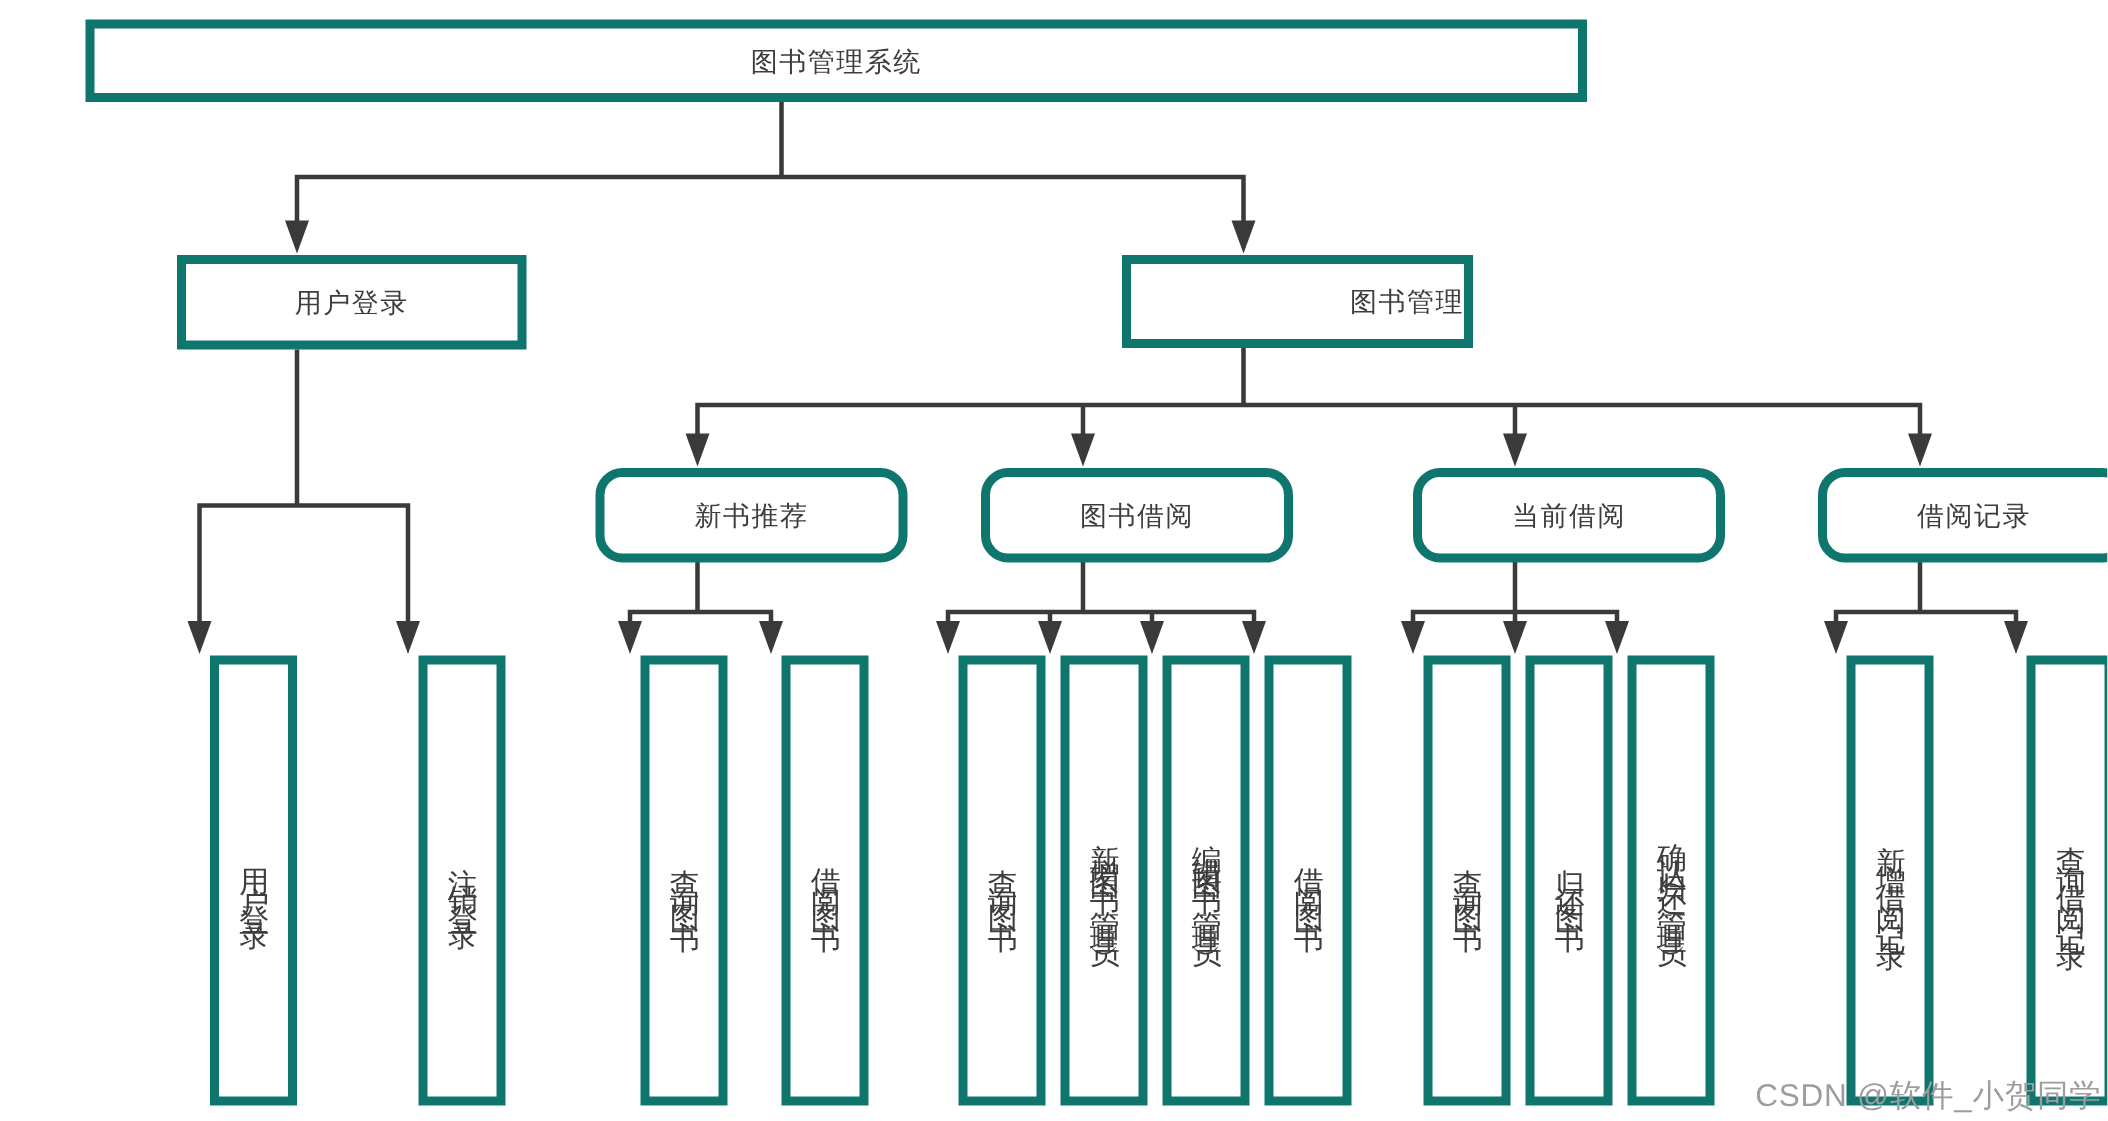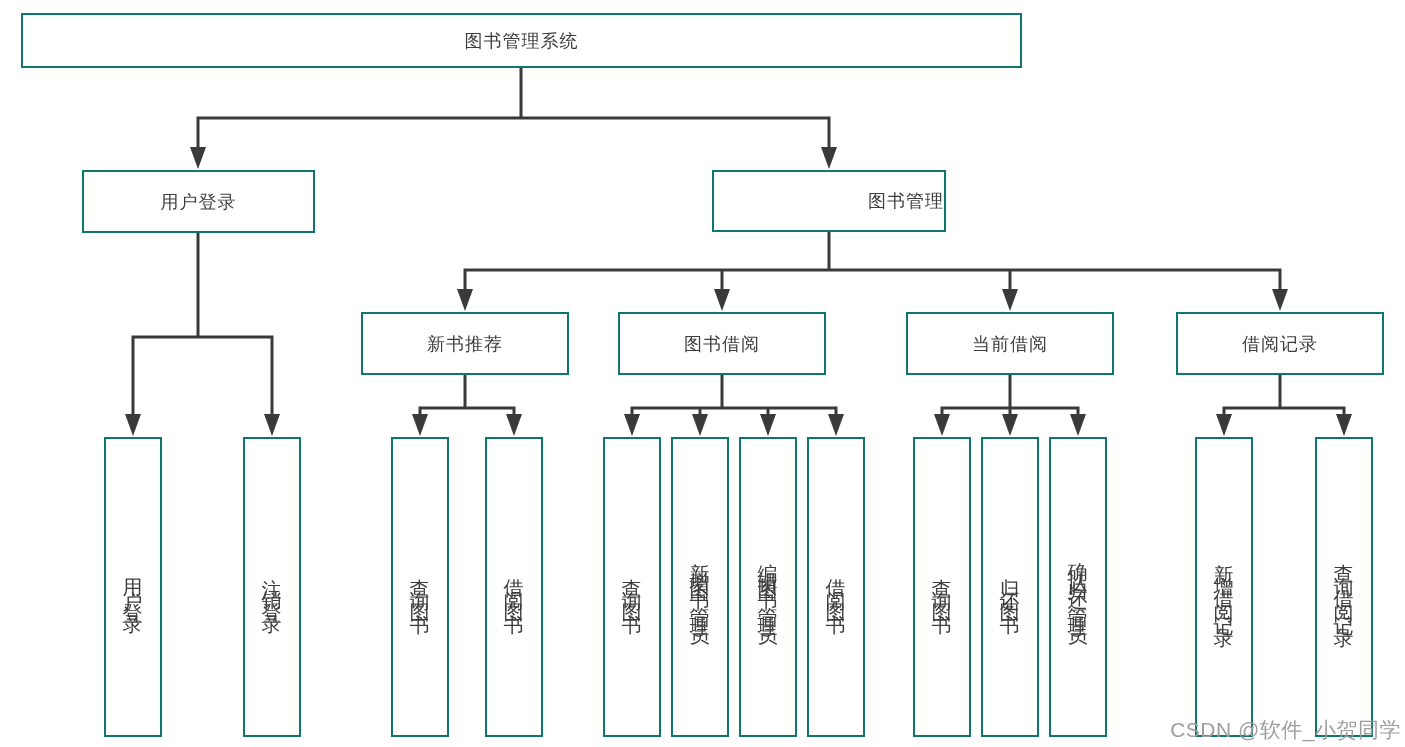--- a/index.html
+++ b/index.html
@@ -3,28 +3,28 @@
 <meta charset="utf-8">
 <style>
   html,body { margin:0; padding:0; background:#ffffff; }
   .stage {
     position:relative; width:1405px; height:747px; background:#ffffff;
     font-family:"Liberation Sans","DejaVu Sans",sans-serif; overflow:hidden;
   }
   svg.wires { position:absolute; left:0; top:0; width:1405px; height:747px; }
   .box {
     position:absolute; box-sizing:border-box; background:#ffffff;
-    border:2px solid #0f766e; color:#3d3d3d;
-    display:flex; align-items:center; justify-content:center;
+    border:6px solid #0f766e; color:#3d3d3d;
+    display:flex; align-items:center; justify-content:center;margin-left:36px;
   }
   .hbox { font-size:18px; letter-spacing:1px; }
   .root { left:21px; top:13px; width:1001px; height:55px; }
   .n-user   { left:82px;  top:170px; width:233px; height:63px; }
   .n-mgmt   { left:712px; top:170px; width:234px; height:62px;justify-content:flex-end; }
-  .n-l3     { top:312px; width:208px; height:63px; }
+  .n-l3     { top:312px; width:208px; height:63px;border-radius:18px; }
   .n-newrec  { left:361px; }
   .n-borrow  { left:618px; }
   .n-current { left:906px; }
   .n-record  { left:1176px; }
   .leaf { top:437px; width:58px; height:300px; }
   .vtext {
     writing-mode:vertical-rl; text-orientation:mixed;
     font-size:20px; line-height:1; color:#3d3d3d; white-space:nowrap;
   }
   .ls-4 { letter-spacing:12px; }

